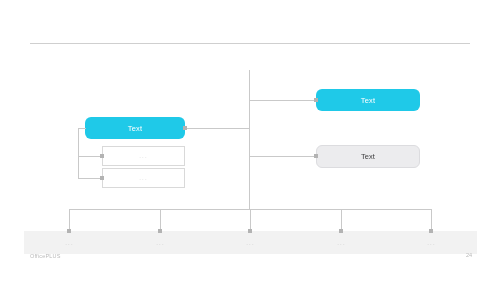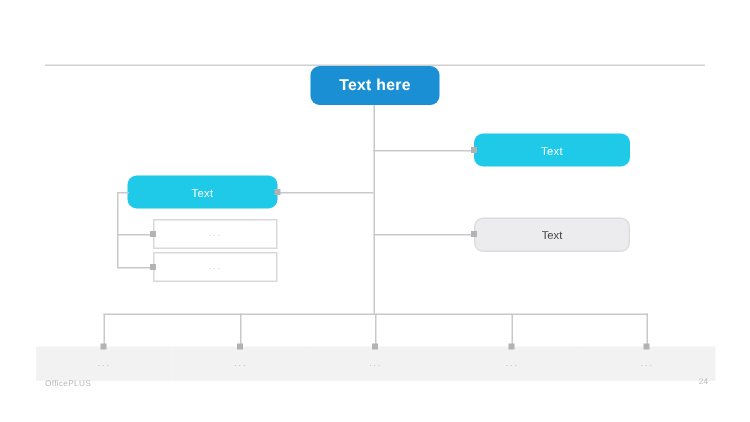--- a/index.html
+++ b/index.html
@@ -102,23 +102,20 @@
     color: #b9b9b9;
   }
 </style>
 </head>
 <body>
 
 <div class="slide">
 
   <div class="top-rule"></div>
 
-  <div class="node node-root" style="left:207px; top:44px; width:86px; height:26px;">
-    <span>Text here</span>
-  </div>
 
   <div class="line-v" style="left:249px; top:70px; height:140px;"></div>
 
   <div class="line-h" style="left:249px; top:100px; width:67px;"></div>
 
   <div class="line-h" style="left:185px; top:128px; width:64px;"></div>
 
   <div class="line-h" style="left:249px; top:156px; width:67px;"></div>
 
   <div class="node node-cyan" style="left:316px; top:89px; width:104px; height:22px;">

